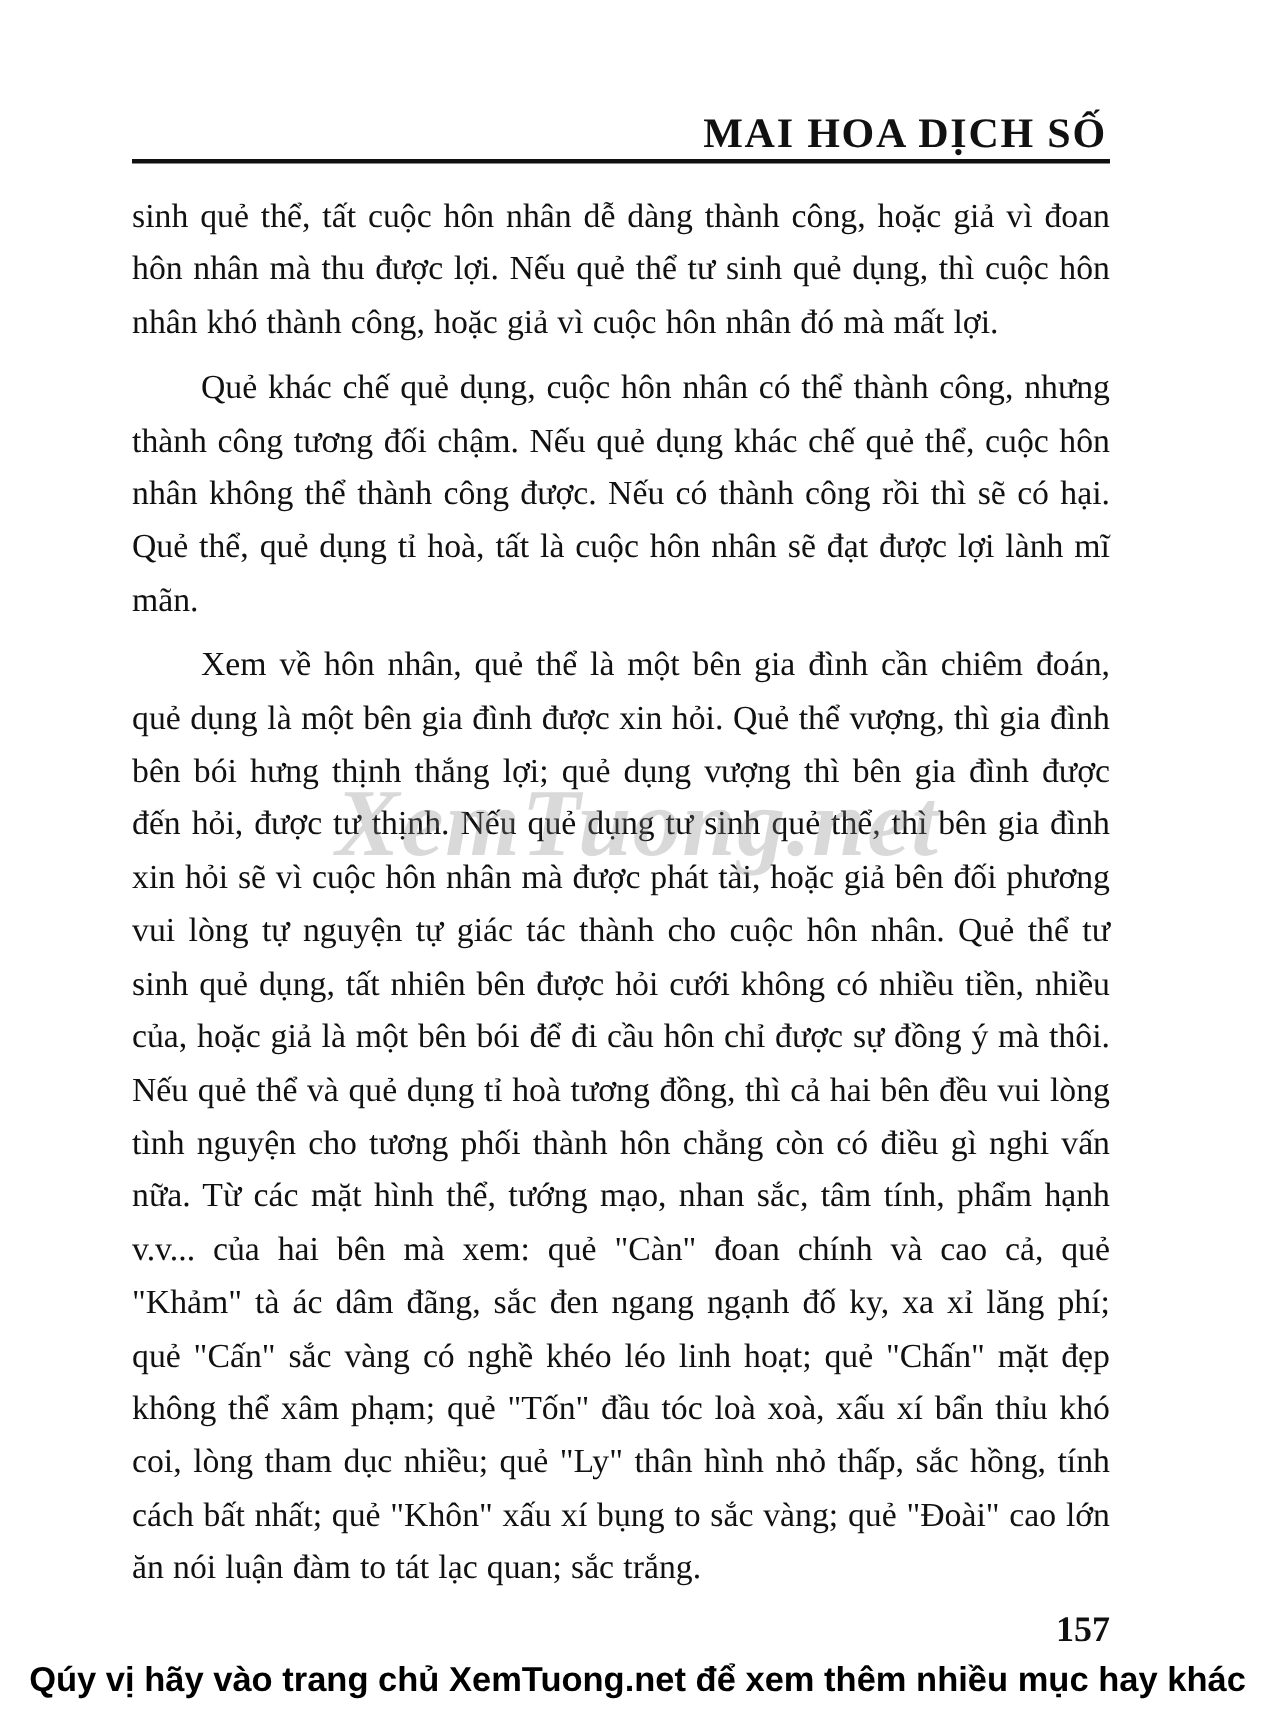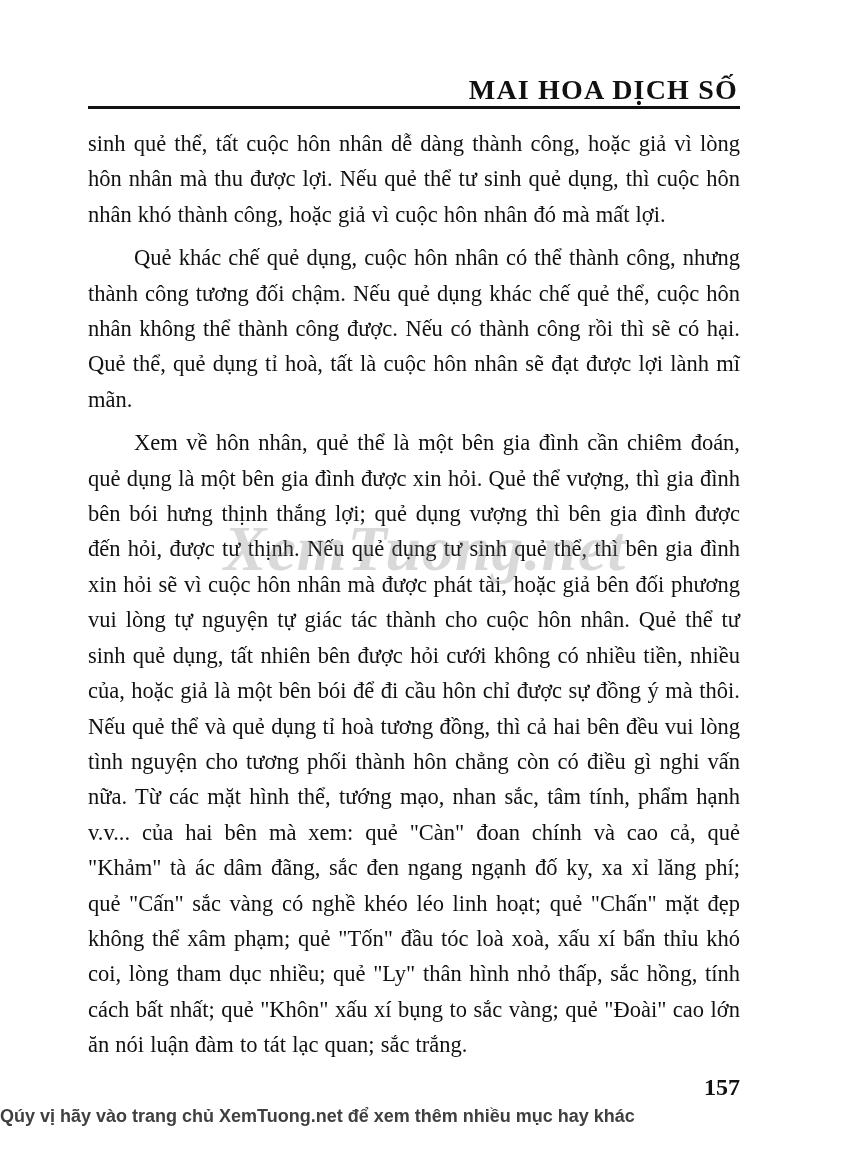--- a/index.html
+++ b/index.html
@@ -94,38 +94,39 @@
     text-align: right;
     font-size: 24px;
     font-weight: bold;
     color: #111;
   }
   .footer-note {
     position: absolute;
     left: 0;
     top: 1106px;
     width: 850px;
+    text-align: center;
     font-family: "Liberation Sans", sans-serif;
-    font-size: 18px;
+    font-size: 23px;
     font-weight: bold;
-    color: #404040;
+    color: #000000;
   }
 </style>
 </head>
 <body>
 
 <div class="page">
 
   <div class="header">
     <span class="header-title">MAI HOA DỊCH SỐ</span>
   </div>
   <div class="header-rule"></div>
 
   <div class="content">
-    <p class="para">sinh quẻ thể, tất cuộc hôn nhân dễ dàng thành công, hoặc giả vì lòng hôn nhân mà thu được lợi. Nếu quẻ thể tư sinh quẻ dụng, thì cuộc hôn nhân khó thành công, hoặc giả vì cuộc hôn nhân đó mà mất lợi.</p>
+    <p class="para">sinh quẻ thể, tất cuộc hôn nhân dễ dàng thành công, hoặc giả vì đoan hôn nhân mà thu được lợi. Nếu quẻ thể tư sinh quẻ dụng, thì cuộc hôn nhân khó thành công, hoặc giả vì cuộc hôn nhân đó mà mất lợi.</p>
     <p class="para indent">Quẻ khác chế quẻ dụng, cuộc hôn nhân có thể thành công, nhưng thành công tương đối chậm. Nếu quẻ dụng khác chế quẻ thể, cuộc hôn nhân không thể thành công được. Nếu có thành công rồi thì sẽ có hại. Quẻ thể, quẻ dụng tỉ hoà, tất là cuộc hôn nhân sẽ đạt được lợi lành mĩ mãn.</p>
     <p class="para indent">Xem về hôn nhân, quẻ thể là một bên gia đình cần chiêm đoán, quẻ dụng là một bên gia đình được xin hỏi. Quẻ thể vượng, thì gia đình bên bói hưng thịnh thắng lợi; quẻ dụng vượng thì bên gia đình được đến hỏi, được tư thịnh. Nếu quẻ dụng tư sinh quẻ thể, thì bên gia đình xin hỏi sẽ vì cuộc hôn nhân mà được phát tài, hoặc giả bên đối phương vui lòng tự nguyện tự giác tác thành cho cuộc hôn nhân. Quẻ thể tư sinh quẻ dụng, tất nhiên bên được hỏi cưới không có nhiều tiền, nhiều của, hoặc giả là một bên bói để đi cầu hôn chỉ được sự đồng ý mà thôi. Nếu quẻ thể và quẻ dụng tỉ hoà tương đồng, thì cả hai bên đều vui lòng tình nguyện cho tương phối thành hôn chẳng còn có điều gì nghi vấn nữa. Từ các mặt hình thể, tướng mạo, nhan sắc, tâm tính, phẩm hạnh v.v... của hai bên mà xem: quẻ "Càn" đoan chính và cao cả, quẻ "Khảm" tà ác dâm đãng, sắc đen ngang ngạnh đố ky, xa xỉ lăng phí; quẻ "Cấn" sắc vàng có nghề khéo léo linh hoạt; quẻ "Chấn" mặt đẹp không thể xâm phạm; quẻ "Tốn" đầu tóc loà xoà, xấu xí bẩn thỉu khó coi, lòng tham dục nhiều; quẻ "Ly" thân hình nhỏ thấp, sắc hồng, tính cách bất nhất; quẻ "Khôn" xấu xí bụng to sắc vàng; quẻ "Đoài" cao lớn ăn nói luận đàm to tát lạc quan; sắc trắng.</p>
   </div>
 
   <div class="watermark">XemTuong.net</div>
 
   <div class="page-number">157</div>
   <div class="footer-note">Qúy vị hãy vào trang chủ XemTuong.net để xem thêm nhiều mục hay khác</div>
 
 </div>

